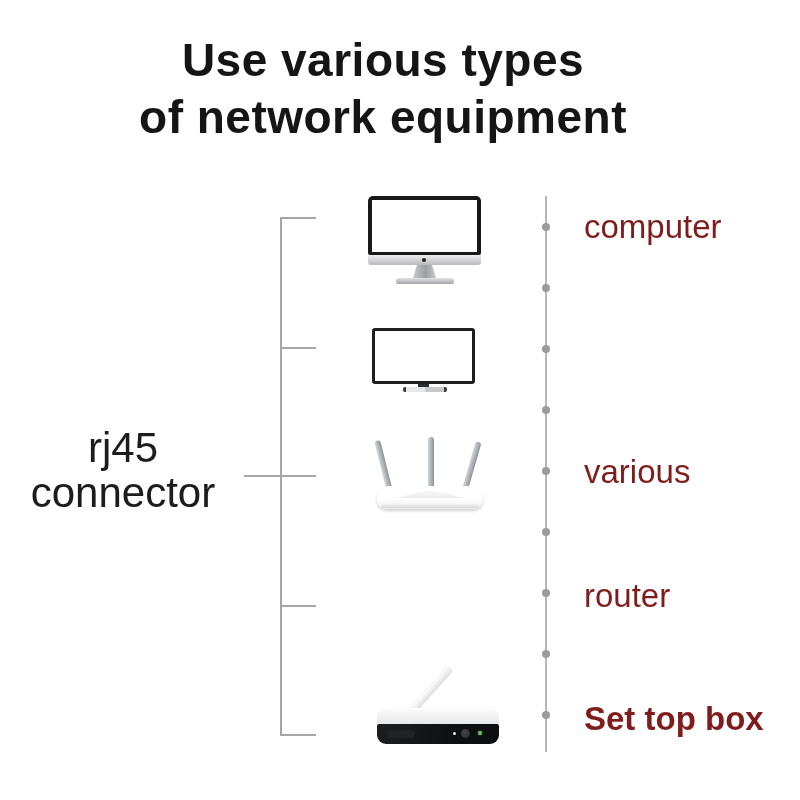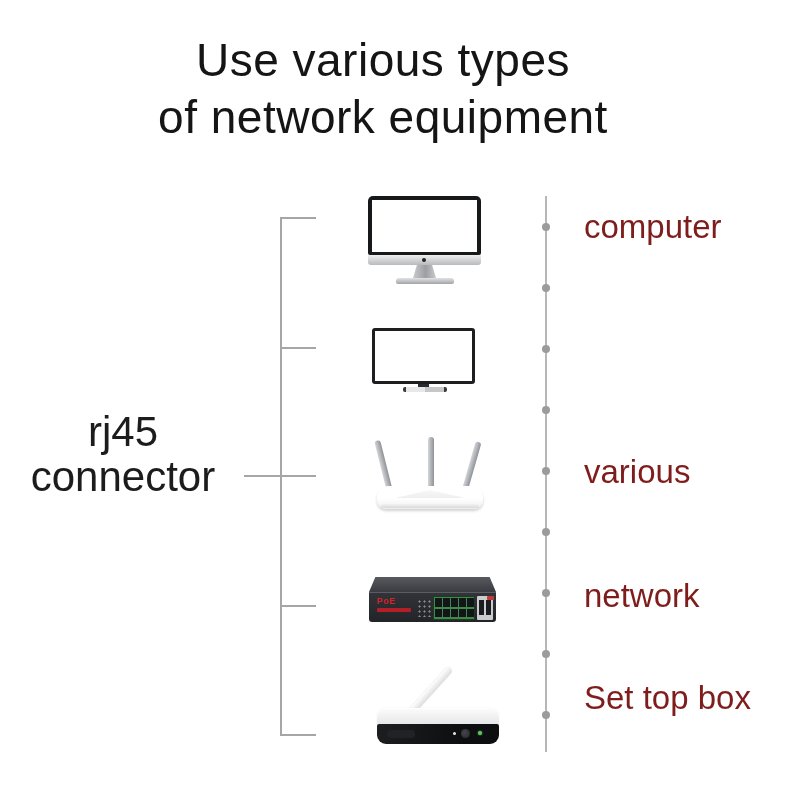--- a/index.html
+++ b/index.html
@@ -3,25 +3,25 @@
 <meta charset="utf-8">
 <style>
   html,body{margin:0;padding:0;background:#fff;}
   .stage{
     position:relative;width:800px;height:800px;background:#ffffff;overflow:hidden;
     font-family:"Liberation Sans","DejaVu Sans",sans-serif;color:#1a1a1a;
   }
   
   .title{
     position:absolute;top:32px;left:0;width:766px;text-align:center;
-    font-size:46px;line-height:57px;font-weight:400;letter-spacing:.5px;color:#151515;
+    font-size:46px;line-height:57px;font-weight:700;letter-spacing:.5px;color:#151515;
   }
   
   .left-label{
-    position:absolute;top:409px;left:0;width:246px;text-align:center;
+    position:absolute;top:425px;left:0;width:246px;text-align:center;
     font-size:42px;line-height:45px;font-weight:500;color:#1c1c1c;
   }
   
   .hline,.vline{position:absolute;background:#a6a6a6;}
   .vline{width:1.5px;}
   .hline{height:1.5px;}
   
   .guide-line{position:absolute;left:545px;top:196px;width:1.5px;height:556px;background:#b7b7b7;}
   .guide-dot{position:absolute;left:542px;width:8px;height:8px;border-radius:50%;background:#9b9b9b;}
   
@@ -119,22 +119,22 @@
   <div class="guide-dot" style="top:345px;"></div>
   <div class="guide-dot" style="top:406px;"></div>
   <div class="guide-dot" style="top:467px;"></div>
   <div class="guide-dot" style="top:528px;"></div>
   <div class="guide-dot" style="top:589px;"></div>
   <div class="guide-dot" style="top:650px;"></div>
   <div class="guide-dot" style="top:711px;"></div>
 
   <div class="dev-label" style="top:207px;">computer</div>
   <div class="dev-label" style="top:452px;">various</div>
-  <div class="dev-label" style="top:576px;">network</div>
-  <div class="dev-label" style="top:678px;">Set top box</div>
+  <div class="dev-label" style="top:576px;">router</div>
+  <div class="dev-label" style="top:699px;font-weight:bold;">Set top box</div>
 
   <div class="computer">
     <div class="imac-screen">
         <div class="white"></div>
       </div>
     <div class="imac-chin">
         <div class="apple-dot"></div>
       </div>
     <div class="imac-neck"></div>
     <div class="imac-base"></div>
@@ -148,34 +148,20 @@
     <div class="tv-stand"></div>
   </div>
 
   <div class="router">
     <div class="ant l"></div>
     <div class="ant m"></div>
     <div class="ant r"></div>
     <div class="router-body"></div>
   </div>
 
-  <div class="switch">
-    <div class="sw-top"></div>
-    <div class="sw-front">
-      <span class="poe-label">PoE</span>
-      <div class="poe-bar"></div>
-      <div class="led-grid"></div>
-      <div class="port-bank"></div>
-      <div class="uplink">
-          <i></i>
-          <i></i>
-        </div>
-      <div class="sw-badge"></div>
-    </div>
-  </div>
 
   <div class="stb">
     <div class="stb-ant"></div>
     <div class="stb-top"></div>
     <div class="stb-front">
       <div class="stb-lens"></div>
       <div class="stb-dot-w"></div>
       <div class="stb-btn"></div>
       <div class="stb-led"></div>
     </div>

